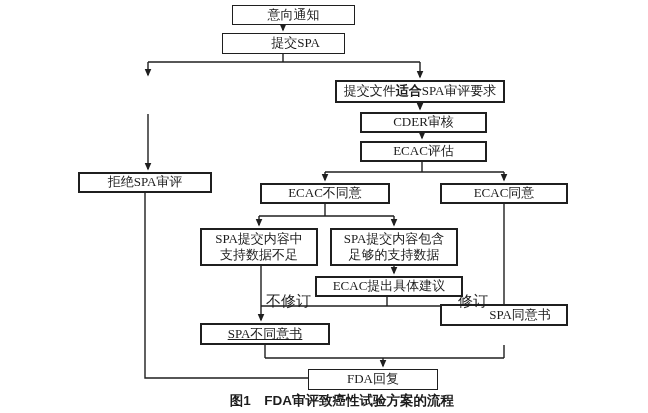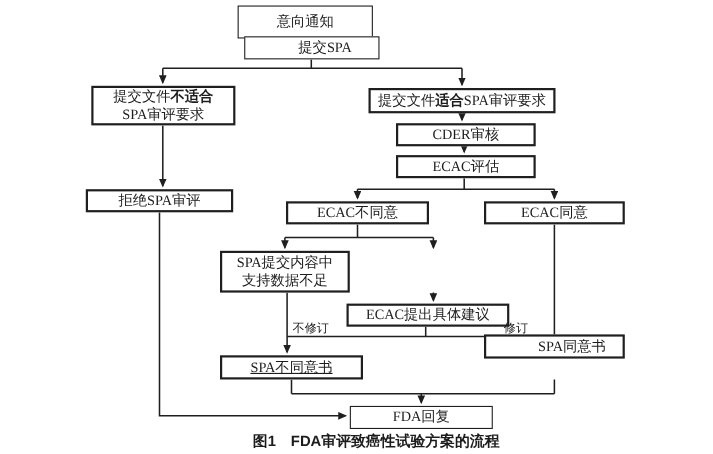--- a/index.html
+++ b/index.html
@@ -9,36 +9,36 @@
   }
   #connectors{position:absolute;left:0;top:0;width:648px;height:413px;}
   .node{
     position:absolute;box-sizing:border-box;background:#fff;
     border:1.5px solid #1f1f1f;
     display:flex;align-items:center;justify-content:center;flex-direction:column;
     text-align:center;font-size:13px;line-height:1.25;white-space:nowrap;
   }
   .node b{font-weight:bold;}
   
-  #n-intent      {left:216px;top:5px;  width:123px;height:30px;text-align:center;}
+  #n-intent      {left:232px;top:5px;  width:123px;height:20px;text-align:center;}
   #n-submit      {left:222px;top:33px; width:123px;height:21px;padding-left:24px;}
   #n-unsuitable  {left:83px; top:78px; width:131px;height:36px;border-width:2.5px;}
   #n-suitable    {left:335px;top:80px; width:170px;height:23px;border-width:2px;}
   #n-cder        {left:360px;top:112px;width:127px;height:21px;border-width:2px;}
   #n-ecac-eval   {left:360px;top:141px;width:127px;height:21px;border-width:2px;}
   #n-disagree    {left:260px;top:183px;width:130px;height:21px;border-width:2px;}
   #n-agree       {left:440px;top:183px;width:128px;height:21px;border-width:2px;}
   #n-insufficient{left:200px;top:228px;width:118px;height:38px;border-width:2px;}
   #n-sufficient  {left:330px;top:228px;width:128px;height:38px;border-width:2px;}
   #n-suggest     {left:315px;top:276px;width:148px;height:21px;border-width:2px;}
   #n-reject      {left:78px; top:172px;width:134px;height:21px;border-width:2px;}
   #n-spa-no      {left:200px;top:323px;width:130px;height:22px;border-width:2px;text-decoration:underline;}
   #n-spa-yes     {left:440px;top:304px;width:128px;height:22px;border-width:2px;padding-left:32px;}
-  #n-fda         {left:318px;top:369px;width:130px;height:21px;}
-  .edge-label{position:absolute;font-size:11px;line-height:1;background:transparent;}
+  #n-fda         {left:308px;top:369px;width:130px;height:21px;}
+  .edge-label{position:absolute;font-size:15px;line-height:1;background:transparent;}
   #lbl-no-rev{left:266px;top:294px;}
   #lbl-rev   {left:458px;top:294px;}
   #caption{
     position:absolute;left:0;right:0;top:392px;text-align:center;
     padding-left:36px;font-weight:bold;font-size:13.5px;
     font-family:"Liberation Sans","DejaVu Sans",sans-serif;
   }
 </style>
 </head>
 <body>
@@ -95,24 +95,20 @@
   </svg>
 
   <div class="node" id="n-intent">
     <span>意向通知</span>
   </div>
 
   <div class="node" id="n-submit">
     <span>提交SPA</span>
   </div>
 
-  <div class="node" id="n-unsuitable">
-    <div><span>提交文件</span><b>不适合</b></div>
-    <div>SPA审评要求</div>
-  </div>
 
   <div class="node" id="n-suitable">
     <div><span>提交文件</span><b>适合</b><span>SPA审评要求</span></div>
   </div>
 
   <div class="node" id="n-cder">
     <span>CDER审核</span>
   </div>
 
   <div class="node" id="n-ecac-eval">
@@ -125,20 +121,24 @@
 
   <div class="node" id="n-agree">
     <span>ECAC同意</span>
   </div>
 
   <div class="node" id="n-insufficient">
     <div>SPA提交内容中</div>
     <div>支持数据不足</div>
   </div>
 
+  <div class="node" id="n-sufficient">
+    <div>SPA提交内容包含</div>
+    <div>足够的支持数据</div>
+  </div>
 
   <div class="node" id="n-suggest">
     <span>ECAC提出具体建议</span>
   </div>
 
   <div class="node" id="n-reject">
     <span>拒绝SPA审评</span>
   </div>
 
   <div class="node" id="n-spa-no">

